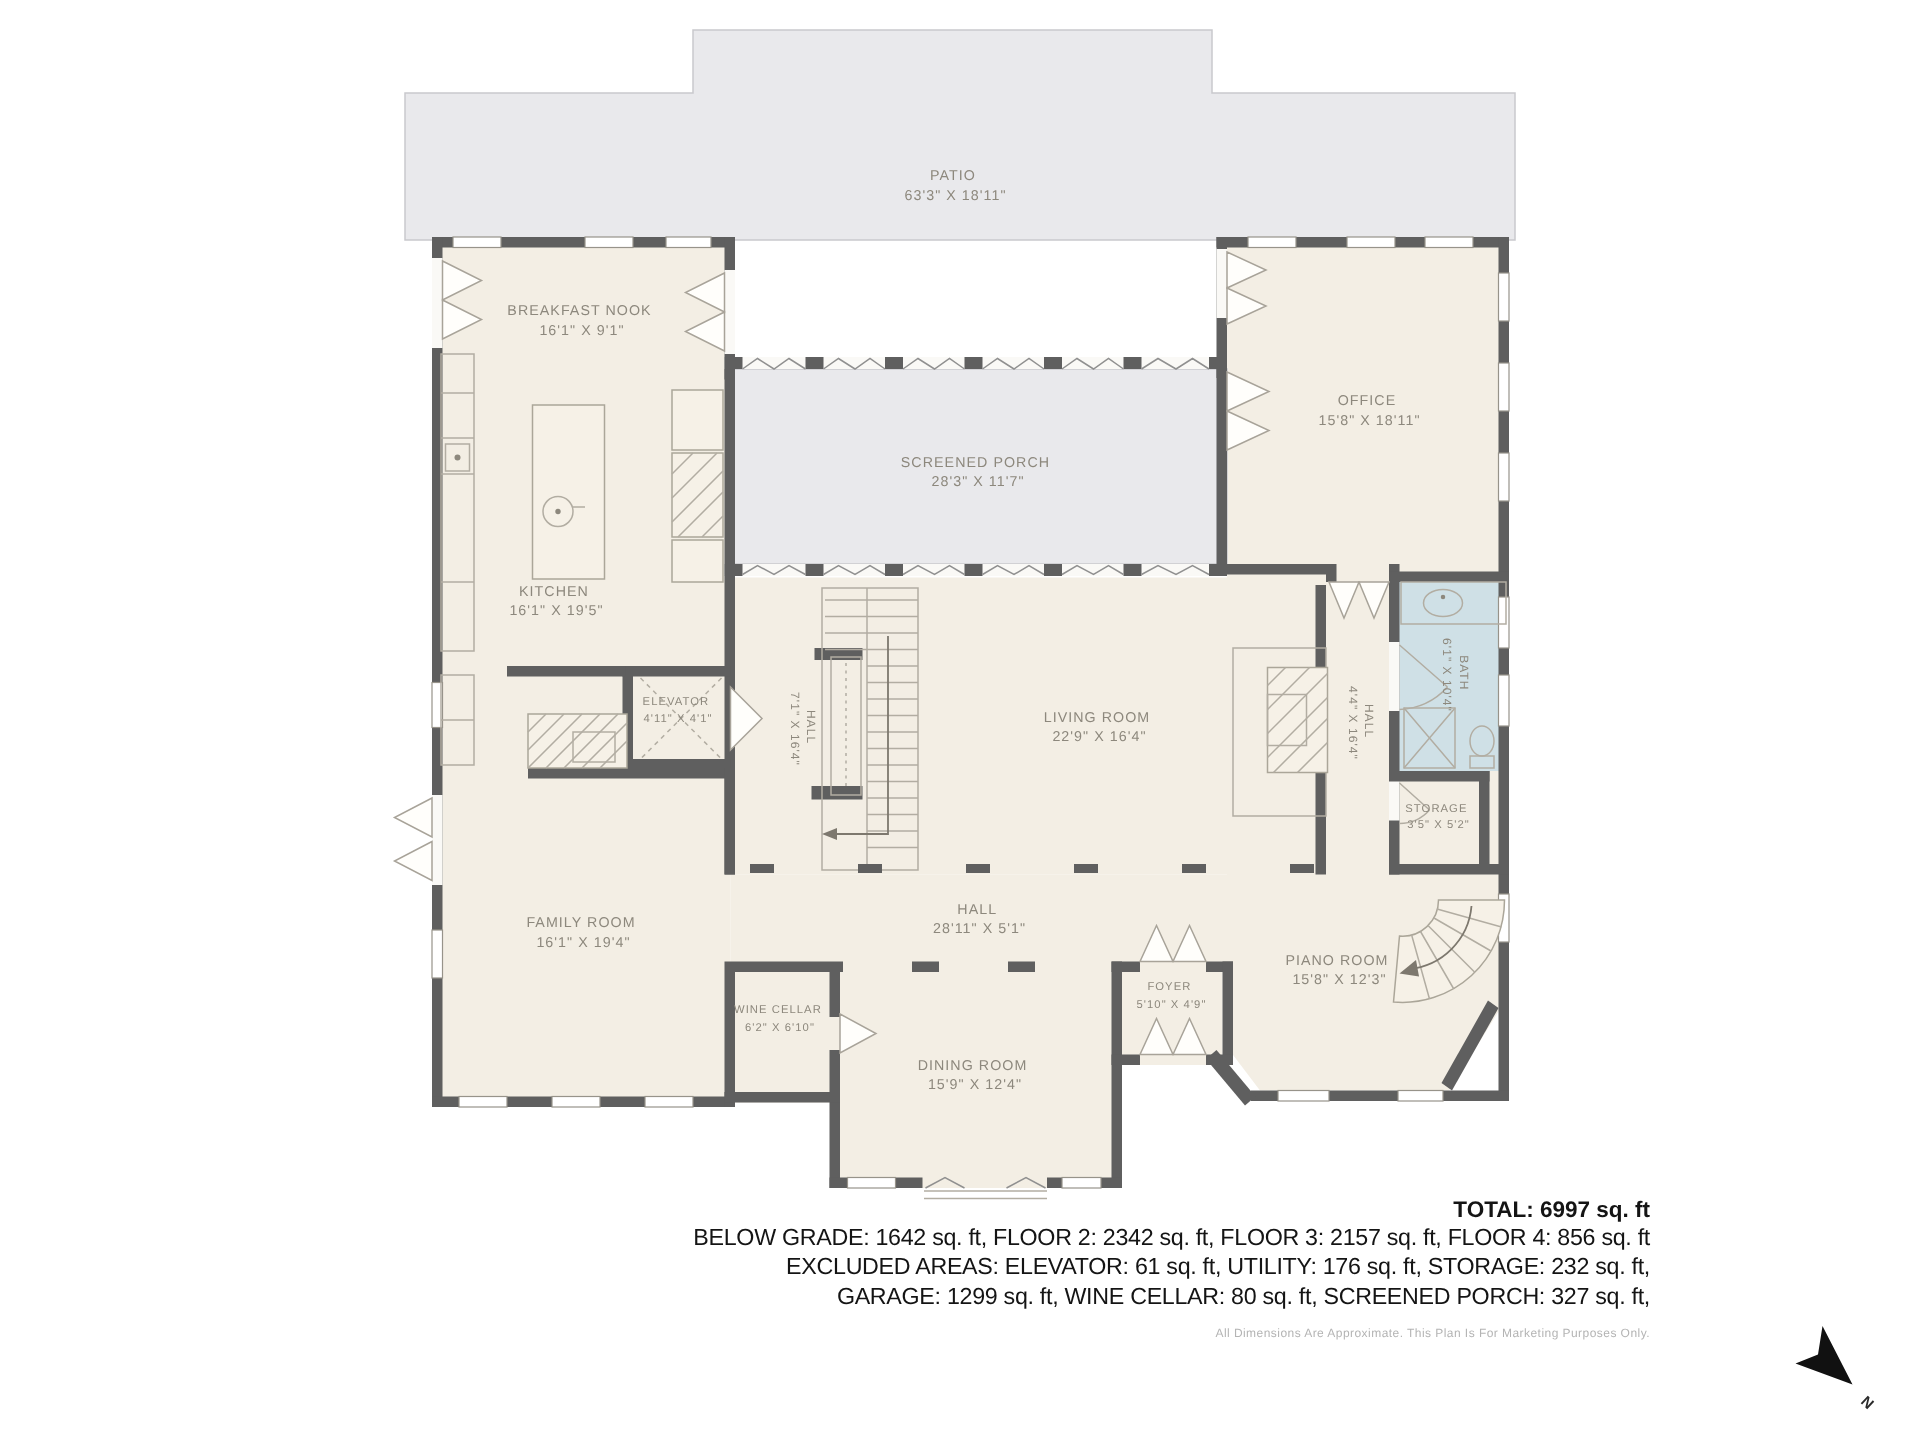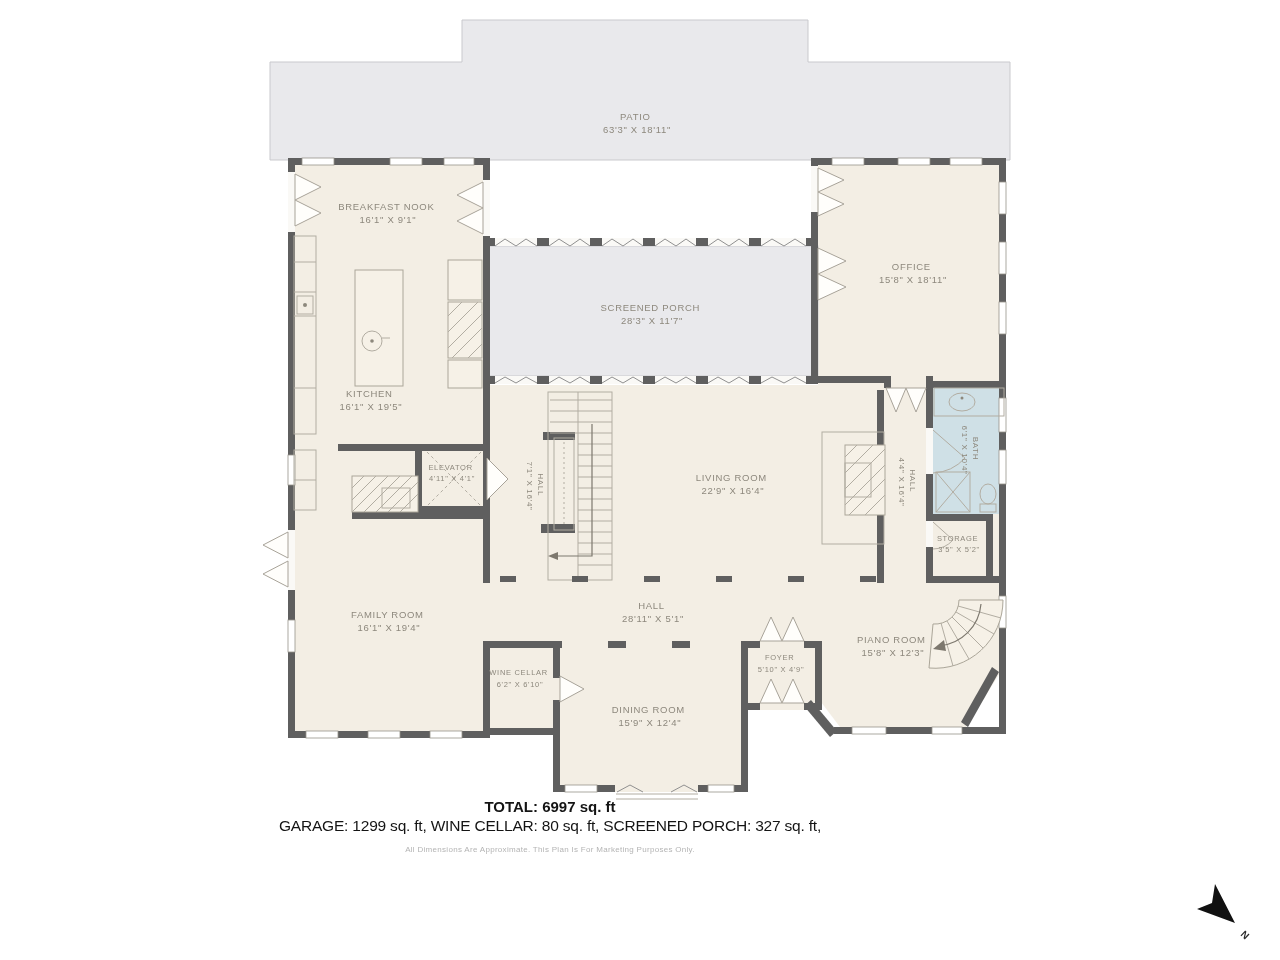--- a/index.html
+++ b/index.html
@@ -16,21 +16,21 @@
   svg .thin{fill:none;stroke:#b2ada2;stroke-width:1}
   svg .fix{fill:#f6f1e7;stroke:#aba699;stroke-width:1}
   svg .zig{fill:none;stroke:#909090;stroke-width:1}
   svg .dashopen{stroke:#5f5f5f;stroke-width:6;stroke-dasharray:16 56;fill:none}
   svg .arrowline{fill:none;stroke:#7d786e;stroke-width:1.2}
   svg .ah{fill:#7d786e}
   svg .lbl{fill:#8d887d;font-size:9.5px;letter-spacing:.7px;text-anchor:middle;
            font-family:"Liberation Sans",sans-serif}
   svg .sm{font-size:8px}
   svg .xs{font-size:7.5px}
-  .summary{position:absolute;top:797px;left:0;width:1100px;text-align:center;color:#141414;}
+  .summary{position:absolute;top:797px;left:0;width:1100px;text-align:right;color:#141414;}
   .summary .total{font-size:15px;font-weight:700;line-height:19px;}
   .summary .line{font-size:15.5px;line-height:19.4px;font-weight:400;letter-spacing:-.2px;}
   .summary .disclaimer{font-size:8px;color:#b4b4b4;margin-top:10px;letter-spacing:.3px;}
 </style>
 </head>
 <body>
 
 <div id="stage">
 
 <svg id="plan" width="1280" height="960" viewBox="0 0 1280 960">
@@ -300,17 +300,19 @@
   </g>
 
   <g>
     <path d="M1215,884 L1235,923 L1197,909 L1212,903 Z" fill="#111111"></path>
     <text x="1240" y="935" transform="rotate(43 1240 935)" font-size="10" font-weight="bold" fill="#2a2a2a" font-family="Liberation Sans, sans-serif">N</text>
   </g>
 </svg>
 
 <div class="summary">
   <div class="total">TOTAL: 6997 sq. ft</div>
+  <div class="line">BELOW GRADE: 1642 sq. ft, FLOOR 2: 2342 sq. ft, FLOOR 3: 2157 sq. ft, FLOOR 4: 856 sq. ft</div>
+  <div class="line">EXCLUDED AREAS: ELEVATOR: 61 sq. ft, UTILITY: 176 sq. ft, STORAGE: 232 sq. ft,</div>
   <div class="line">GARAGE: 1299 sq. ft, WINE CELLAR: 80 sq. ft, SCREENED PORCH: 327 sq. ft,</div>
   <div class="disclaimer">All Dimensions Are Approximate. This Plan Is For Marketing Purposes Only.</div>
 </div>
 
 </div>
 
 </body></html>

